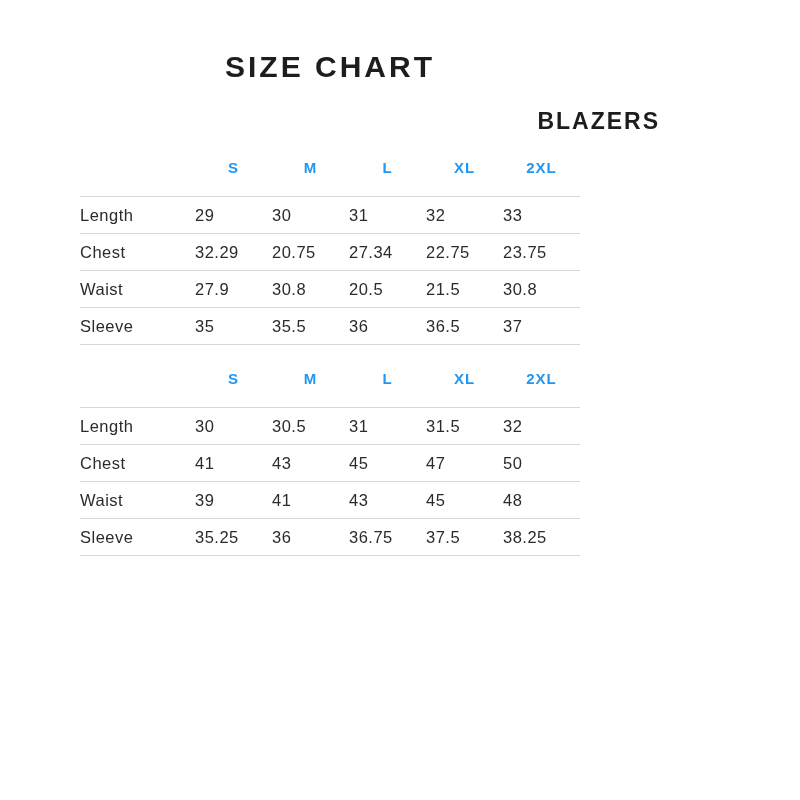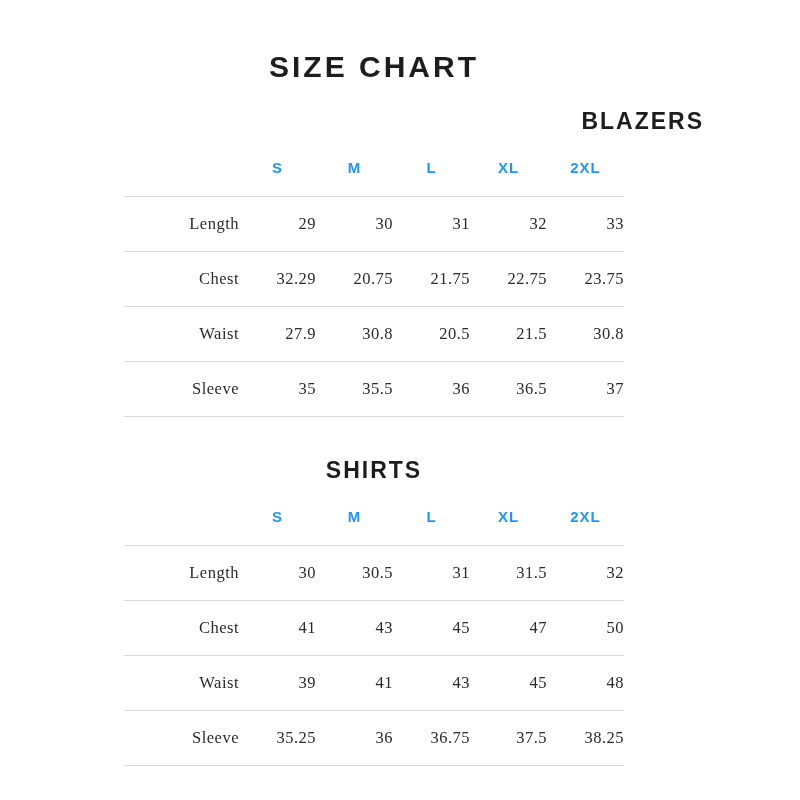--- a/index.html
+++ b/index.html
@@ -4,21 +4,20 @@
 <style>
   html, body { margin: 0; padding: 0; background: #ffffff; }
   .page {
     width: 660px;
     height: 800px;
     box-sizing: border-box;
     padding-top: 50px;
     font-family: "Liberation Sans", sans-serif;
     background: #ffffff;
     overflow: hidden;
-    margin-left: 44px;
   }
   .page-title {
     margin: 0;
     text-align: center;
     font-size: 30px;
     line-height: 34px;
     font-weight: 700;
     letter-spacing: 3px;
     color: #1d1d1d;
   }
@@ -48,23 +47,22 @@
     text-align: center;
     padding: 25px 0 20px 0;
   }
   table.size-table tbody tr { border-top: 1px solid #d8d8d8; }
   table.size-table tbody tr:last-child { border-bottom: 1px solid #d8d8d8; }
   table.size-table tbody td {
     font-size: 16.5px;
     line-height: 20px;
     color: #2b2b2b;
     letter-spacing: 0.5px;
-    text-align: right;
-    padding: 17px 0;
-    font-family: Liberation Serif, serif;
+    text-align: left;
+    padding: 8px 0;
   }
 </style>
 </head>
 <body>
 
 <div class="page">
 
   <h1 class="page-title">SIZE CHART</h1>
 
   <h2 class="section-title first">BLAZERS</h2>
@@ -93,21 +91,21 @@
         <td>29</td>
         <td>30</td>
         <td>31</td>
         <td>32</td>
         <td>33</td>
       </tr>
       <tr>
         <td>Chest</td>
         <td>32.29</td>
         <td>20.75</td>
-        <td>21.75</td>
+        <td>27.34</td>
         <td>22.75</td>
         <td>23.75</td>
       </tr>
       <tr>
         <td>Waist</td>
         <td>27.9</td>
         <td>30.8</td>
         <td>20.5</td>
         <td>21.5</td>
         <td>30.8</td>
@@ -116,21 +114,20 @@
         <td>Sleeve</td>
         <td>35</td>
         <td>35.5</td>
         <td>36</td>
         <td>36.5</td>
         <td>37</td>
       </tr>
     </tbody>
   </table>
 
-  <h2 class="section-title second">SHIRTS</h2>
   <table class="size-table">
     <colgroup>
         <col class="label-col">
         <col>
         <col>
         <col>
         <col>
         <col>
       </colgroup>
     <thead>

